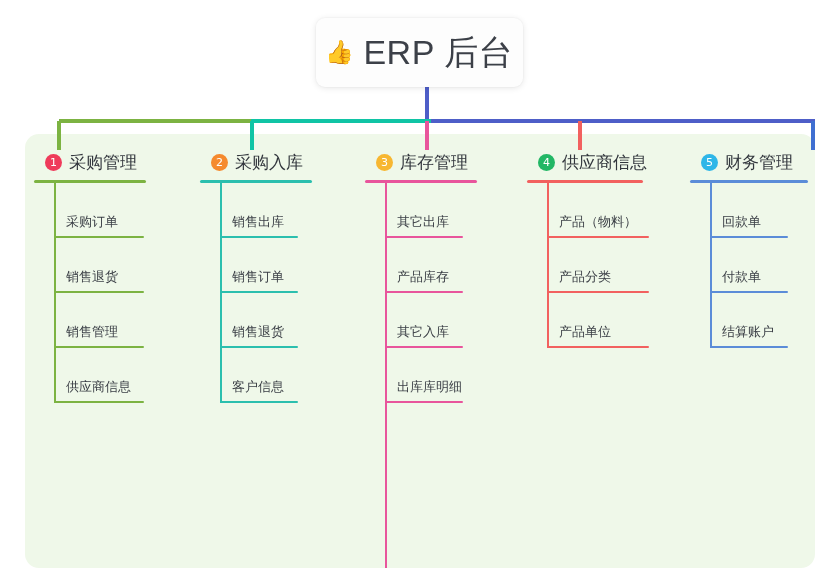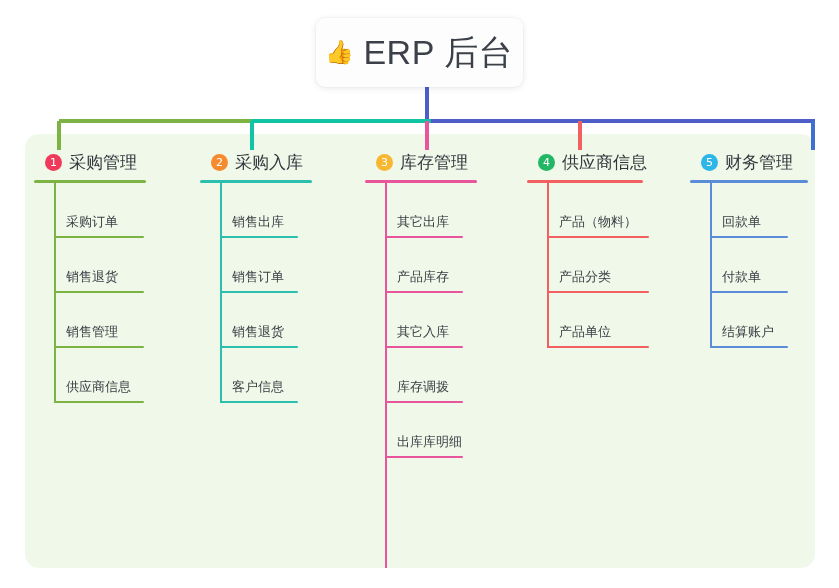--- a/index.html
+++ b/index.html
@@ -220,24 +220,20 @@
           </div>
           <div class="leaf">
             <span class="leaf-text">产品库存</span>
             <div class="leaf-rule" style="background: rgb(232, 85, 156); width: 78px;"></div>
           </div>
           <div class="leaf">
             <span class="leaf-text">其它入库</span>
             <div class="leaf-rule" style="background: rgb(232, 85, 156); width: 78px;"></div>
           </div>
           <div class="leaf">
-            <span class="leaf-text">库存调拨</span>
-            <div class="leaf-rule" style="background: rgb(232, 85, 156); width: 78px;"></div>
-          </div>
-          <div class="leaf">
             <span class="leaf-text">出库库明细</span>
             <div class="leaf-rule" style="background: rgb(232, 85, 156); width: 78px;"></div>
           </div>
         </div>
       </div>
       <div class="branch" style="left: 527px; width: 150px;">
         <div class="branch-head">
           <span class="badge" style="background: rgb(34, 183, 101);">4</span>
           <span class="branch-label">供应商信息</span>
         </div>

